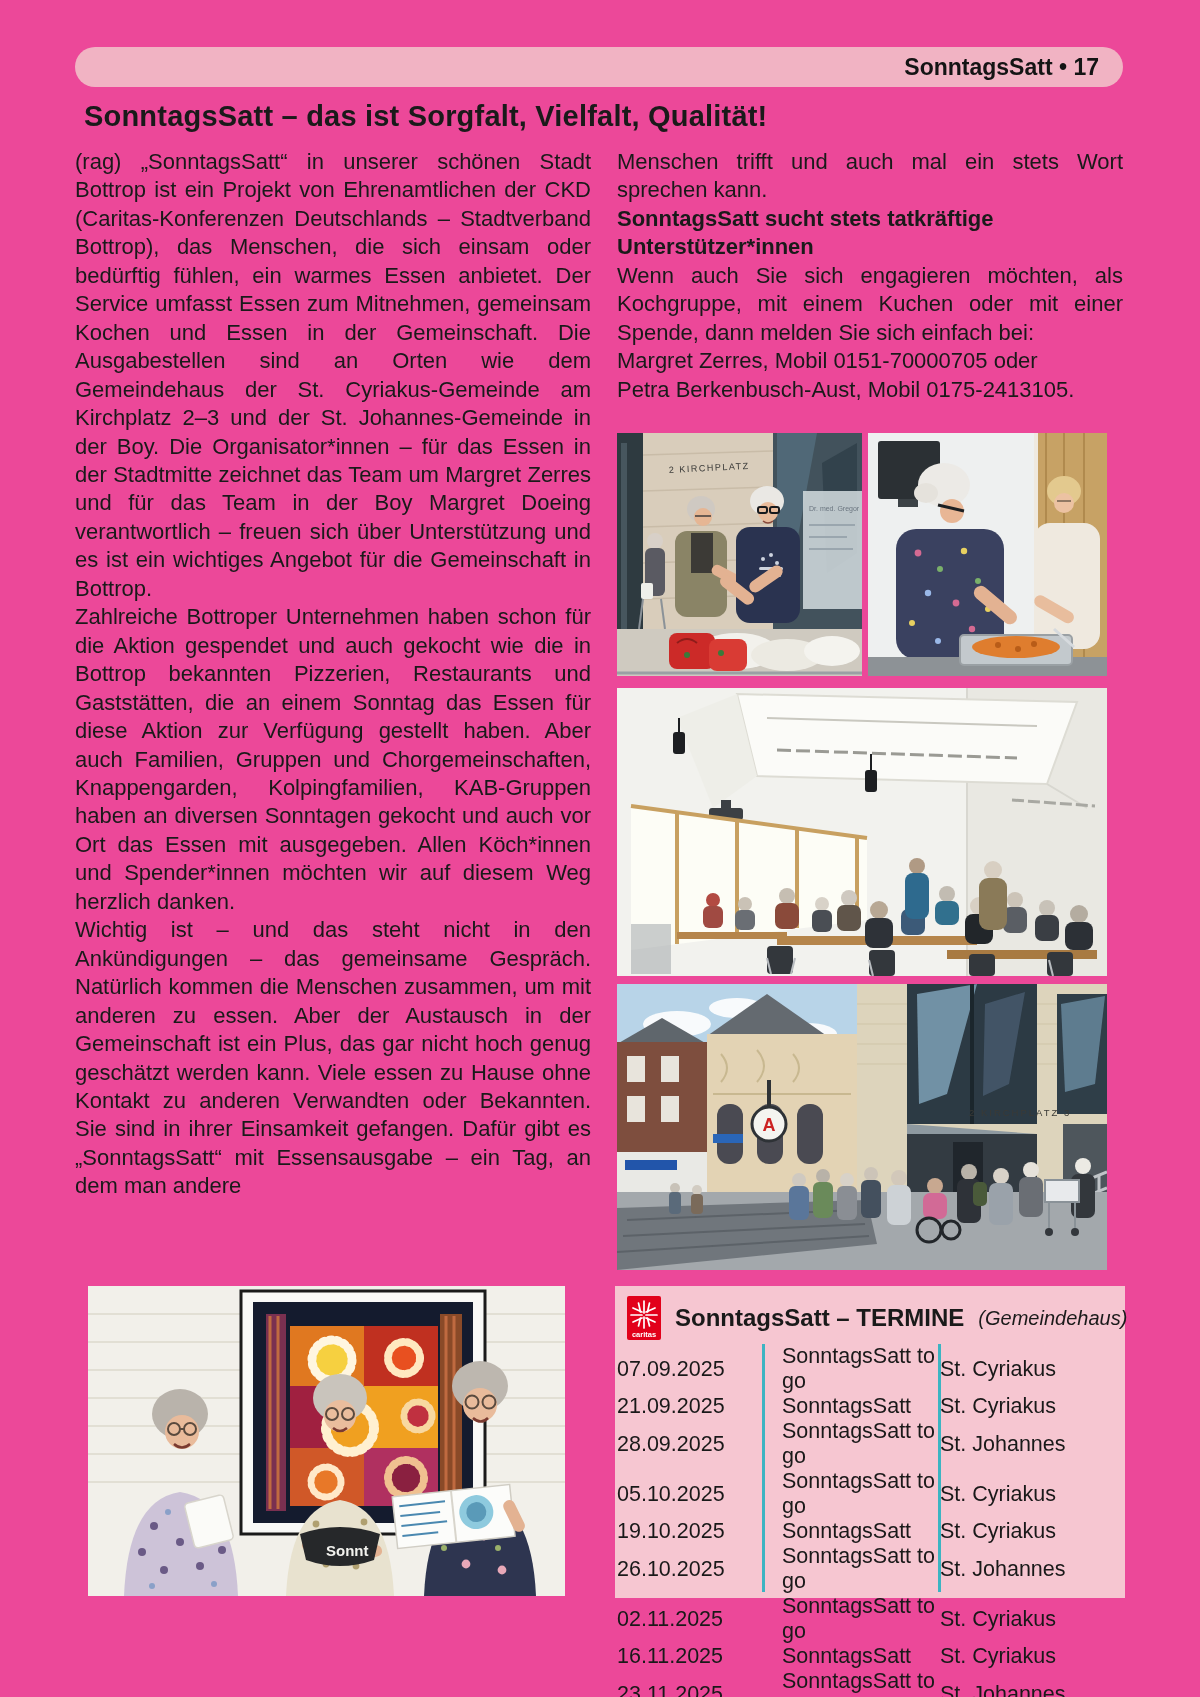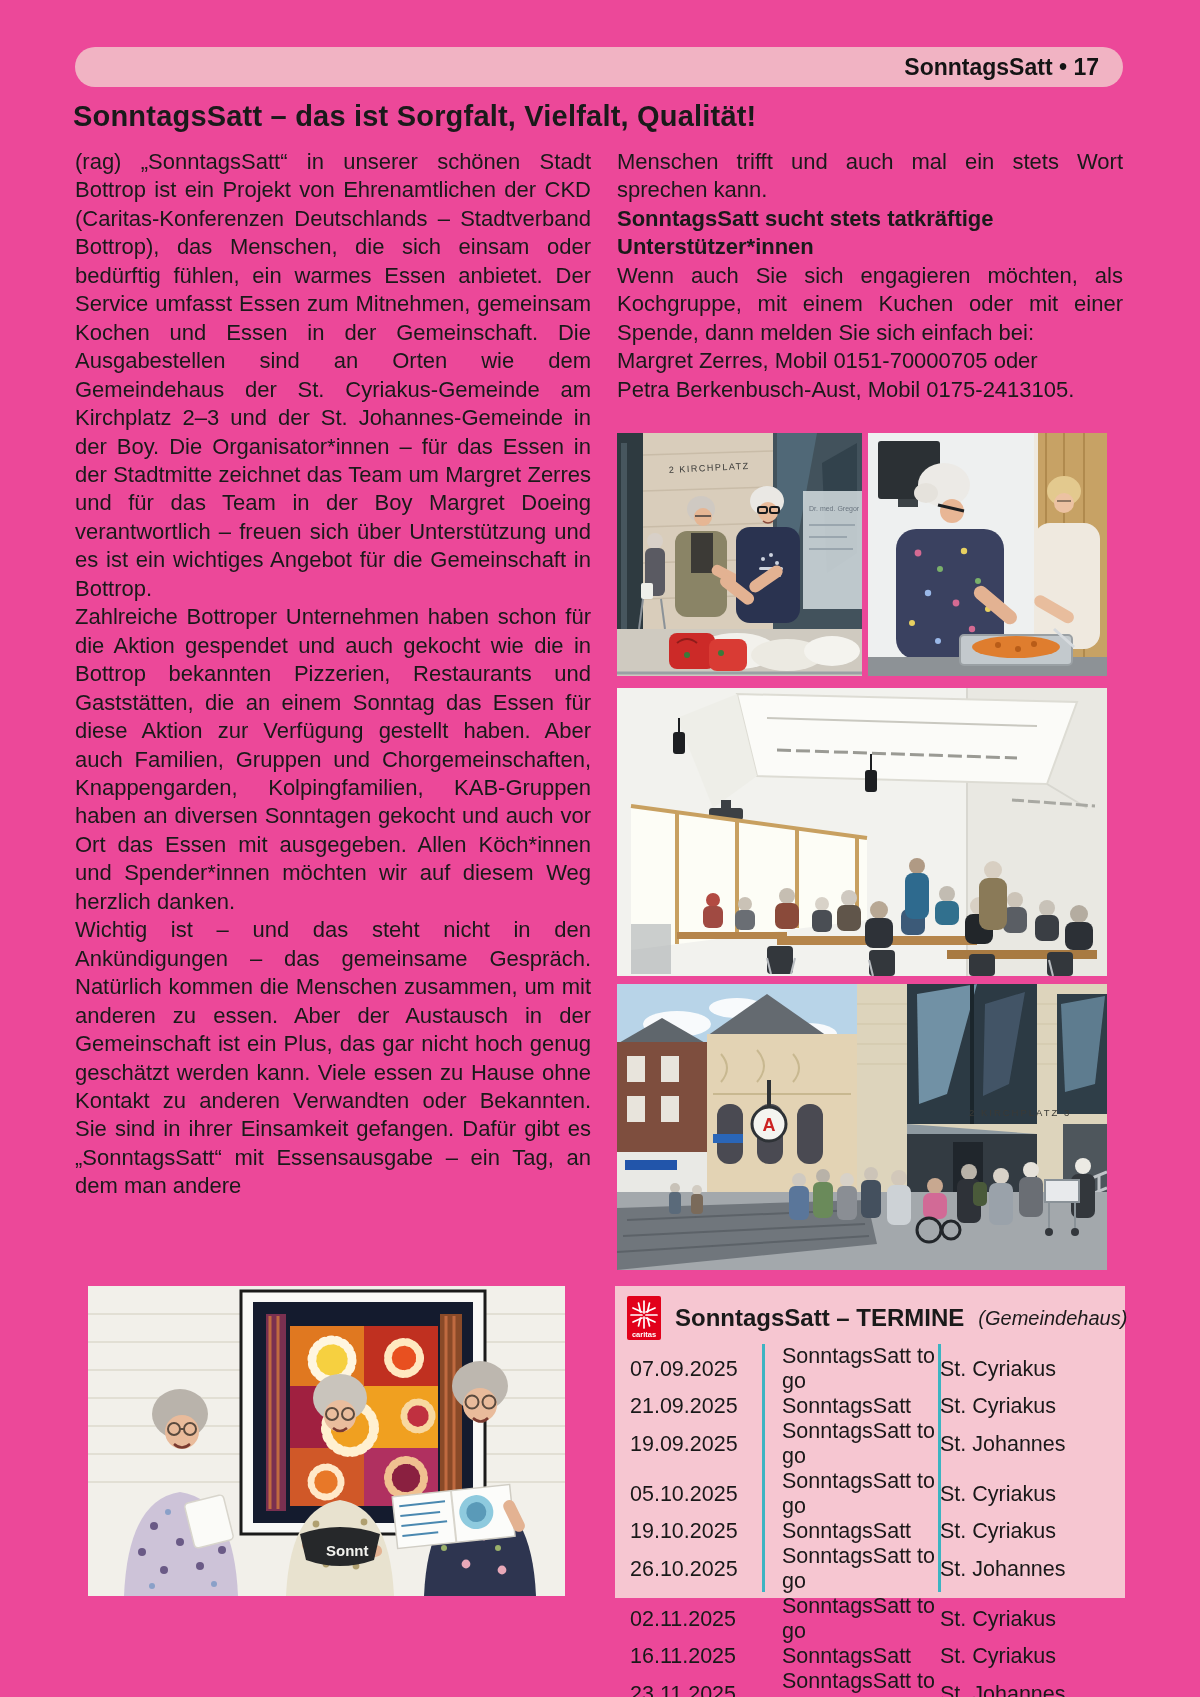--- a/index.html
+++ b/index.html
@@ -1,39 +1,39 @@
 <!DOCTYPE html>
 <html lang="de"><head>
 <meta charset="utf-8">
 <style>
   html,body{margin:0;padding:0;background:#fff;}
   .page{position:relative;width:1200px;height:1697px;background:#ec4899;overflow:hidden;
         font-family:"Liberation Sans",sans-serif;color:#1a1a1a;}
   .banner{position:absolute;left:75px;top:47px;width:1048px;height:40px;background:#f1b3c3;
           border-radius:20px;display:flex;align-items:center;justify-content:flex-end;
           padding-right:24px;box-sizing:border-box;font-weight:bold;font-size:23px;color:#141414;}
-  .title{position:absolute;left:73px;top:100px;font-size:29px;font-weight:bold;letter-spacing:.2px;}
+  .title{position:absolute;left:84px;top:100px;font-size:29px;font-weight:bold;letter-spacing:.2px;}
   .col{position:absolute;top:148px;font-size:22px;line-height:28.45px;text-align:justify;
        hyphens:auto;-webkit-hyphens:auto;}
   .col p{margin:0;}
   .col-left{left:75px;width:516px;}
   .col-right{left:617px;width:506px;}
   .subhead{font-weight:bold;text-align:left;}
   .plain{text-align:left;}
   .photo{position:absolute;overflow:hidden;}
   .photo svg{display:block;width:100%;height:100%;}
   .termine{position:absolute;left:615px;top:1286px;width:510px;height:312px;background:#f6c6d1;
            box-sizing:border-box;}
   .termine-head{display:flex;align-items:center;gap:14px;padding:8px 0 0 12px;height:48px;}
   .termine-title{font-size:24px;font-weight:bold;white-space:nowrap;}
   .termine-sub{font-size:20px;font-style:italic;white-space:nowrap;}
   .trows{position:absolute;left:0;top:58px;right:0;bottom:6px;display:flex;flex-direction:column;}
   .trow{flex:1;display:grid;grid-template-columns:147px 176px 187px;align-items:center;
         font-size:21.5px;color:#191919;}
-  .trow .c-date{padding-left:15px;}
+  .trow .c-date{padding-left:2px;}
   .trow .c-event{padding-left:20px;}
   .trow .c-loc{padding-left:2px;}
   .tdiv{position:absolute;top:58px;bottom:6px;width:3px;background:#3cb4c2;}
   .tdiv.d1{left:147px;} .tdiv.d2{left:323px;}
 </style>
 </head>
 <body>
 
 <div class="page">
 
@@ -545,21 +545,21 @@
         <span class="c-date">07.09.2025</span>
         <span class="c-event">SonntagsSatt to go</span>
         <span class="c-loc">St. Cyriakus</span>
       </div>
       <div class="trow">
         <span class="c-date">21.09.2025</span>
         <span class="c-event">SonntagsSatt</span>
         <span class="c-loc">St. Cyriakus</span>
       </div>
       <div class="trow">
-        <span class="c-date">19.09.2025</span>
+        <span class="c-date">28.09.2025</span>
         <span class="c-event">SonntagsSatt to go</span>
         <span class="c-loc">St. Johannes</span>
       </div>
       <div class="trow">
         <span class="c-date">05.10.2025</span>
         <span class="c-event">SonntagsSatt to go</span>
         <span class="c-loc">St. Cyriakus</span>
       </div>
       <div class="trow">
         <span class="c-date">19.10.2025</span>

